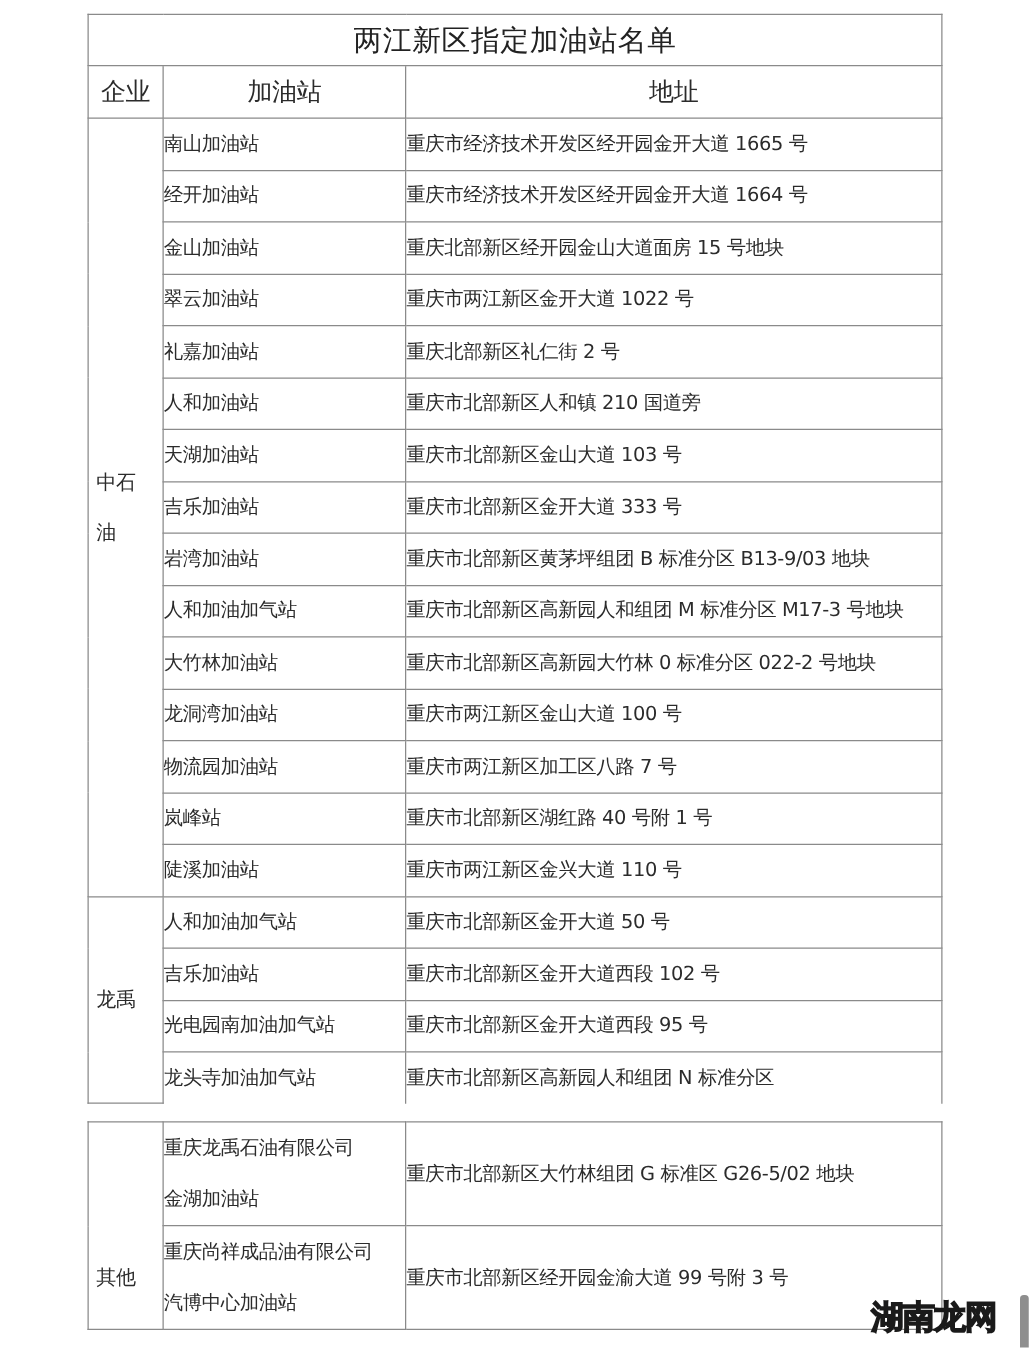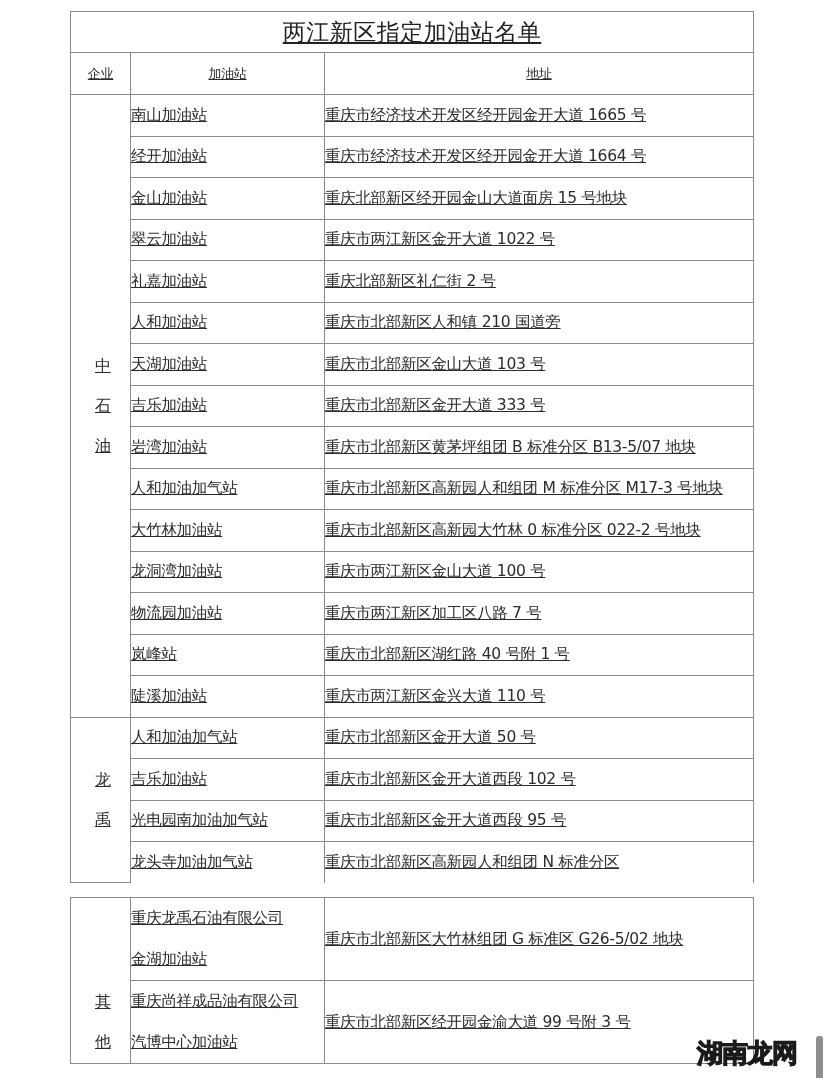--- a/index.html
+++ b/index.html
@@ -24,39 +24,38 @@
     }
     .sheet td, .sheet th {
       border: 1px solid #8a8a8a;
       padding: 0;
       vertical-align: middle;
       font-weight: normal;
       font-size: 15.5px;
       letter-spacing: -0.3px;
       white-space: nowrap;
       overflow: hidden;
-      text-decoration: underline;
     }
     #table-main { top: 11px; }
     #table-main col.c-ent { width: 60px; }
     #table-main col.c-sta { width: 194px; }
     #table-main col.c-adr { width: 429px; }
     .title-cell {
       height: 40px;
       font-size: 23px !important;
       letter-spacing: 0.5px !important;
       color: #222;
     }
-    .head-row th { height: 41px; font-size: 13px; }
+    .head-row th { height: 41px; font-size: 20px; }
     .data-row td { height: 40.5px; }
     .ent-cell {
       line-height: 40px;
       white-space: normal !important;
       font-size: 16px !important;
-      padding: 0 24px !important;
+      padding: 0 6px !important;
       word-break: break-all;
     }
     .last-row td.no-bottom { border-bottom: none; margin-left: 12px; }
     #table-other {
       top: 897px;
     }
     #table-other col.c-ent { width: 60px; }
     #table-other col.c-sta { width: 194px; }
     #table-other col.c-adr { width: 429px; }
     #table-other td { height: 82px; }
@@ -140,21 +139,21 @@
     <tr class="data-row">
       <td>天湖加油站</td>
       <td>重庆市北部新区金山大道 103 号</td>
     </tr>
     <tr class="data-row">
       <td>吉乐加油站</td>
       <td>重庆市北部新区金开大道 333 号</td>
     </tr>
     <tr class="data-row">
       <td>岩湾加油站</td>
-      <td>重庆市北部新区黄茅坪组团 B 标准分区 B13-5/07 地块</td>
+      <td>重庆市北部新区黄茅坪组团 B 标准分区 B13-9/03 地块</td>
     </tr>
     <tr class="data-row">
       <td>人和加油加气站</td>
       <td>重庆市北部新区高新园人和组团 M 标准分区 M17-3 号地块</td>
     </tr>
     <tr class="data-row">
       <td>大竹林加油站</td>
       <td>重庆市北部新区高新园大竹林 0 标准分区 022-2 号地块</td>
     </tr>
     <tr class="data-row">

